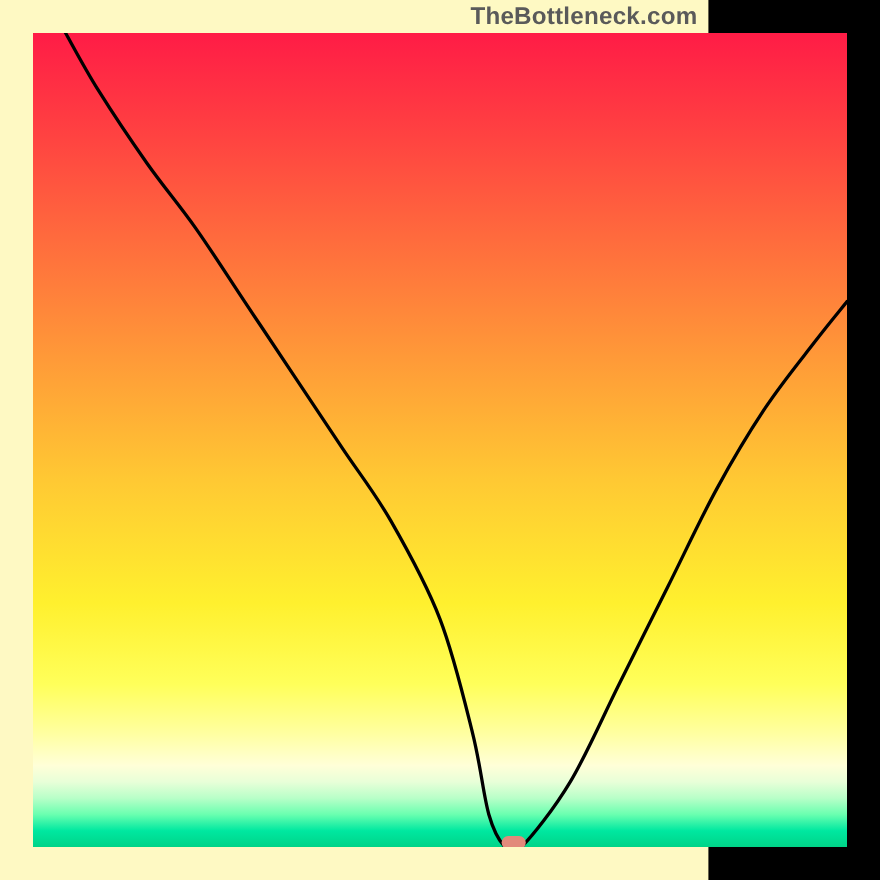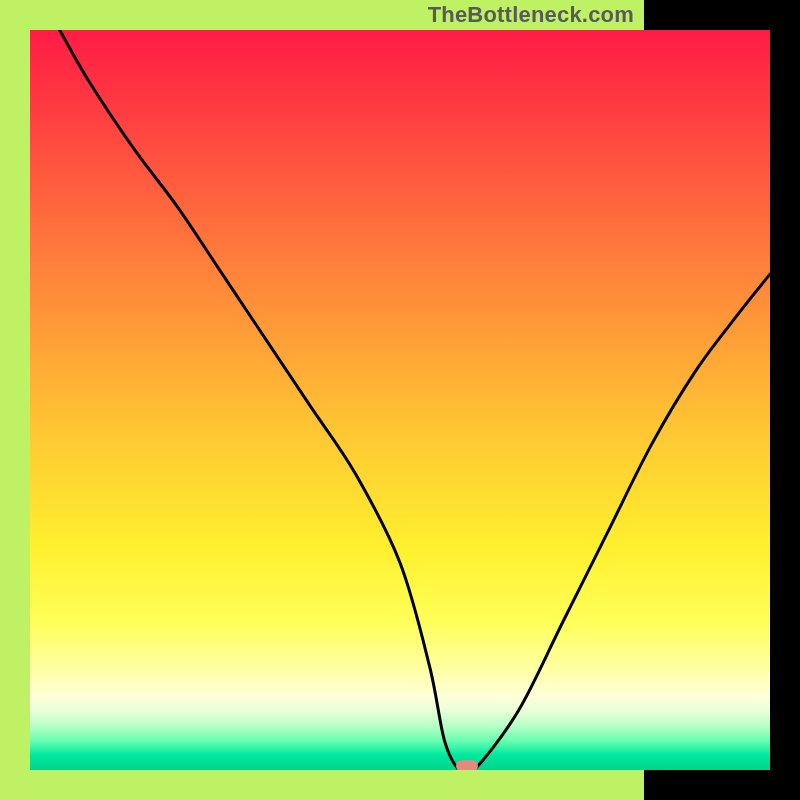--- a/index.html
+++ b/index.html
@@ -8,21 +8,21 @@
     width: 800px;
     height: 800px;
     overflow: hidden;
     background: #000;
     font-family: Arial, Helvetica, sans-serif;
   }
   .frame {
     position: relative;
     width: 644px;
     height: 800px;
-    background: #bef264;
+    background: #fef9c3;
   }
   .watermark {
     position: absolute;
     top: 2px;
     right: 10px;
     color: #5a5a5a;
     font-size: 22px;
     font-weight: 600;
     letter-spacing: 0.2px;
     z-index: 10;

